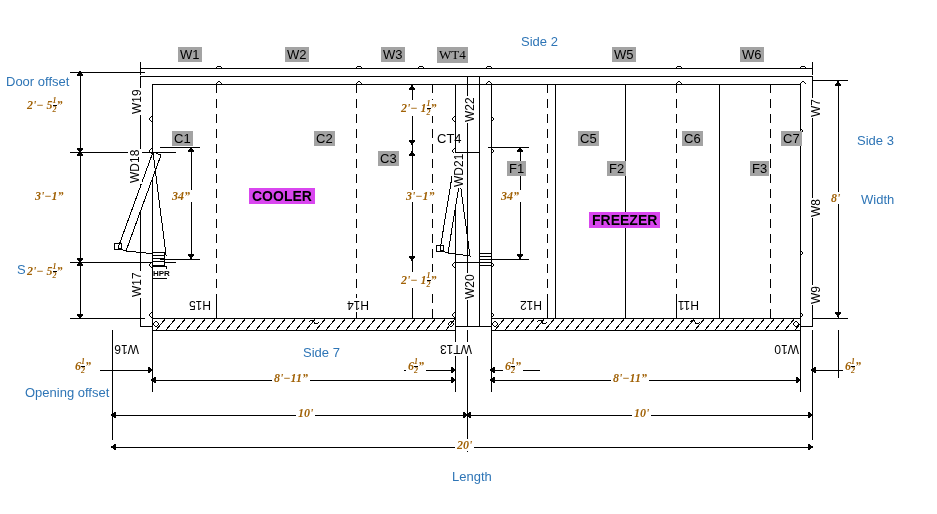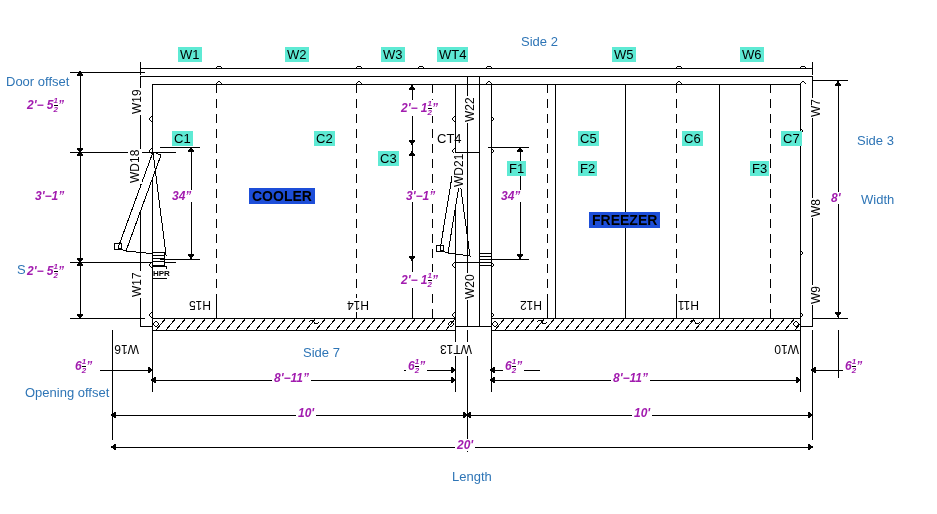--- a/index.html
+++ b/index.html
@@ -5,32 +5,32 @@
   html,body{margin:0;padding:0;background:#ffffff;}
   body{width:937px;height:514px;position:relative;overflow:hidden;
        font-family:"Liberation Sans", sans-serif;}
   #stage{position:absolute;left:0;top:0;width:937px;height:514px;}
   svg{position:absolute;left:0;top:0;}
 
   
   .ann{position:absolute;color:#2E75B6;font-family:"Liberation Sans",sans-serif;
        font-size:13px;white-space:nowrap;}
   
-  .dim{position:absolute;color:#a21caf;font-family:Liberation Sans, sans-serif;
+  .dim{position:absolute;color:#a16207;font-family:Liberation Serif, serif;
        font-style:italic;font-weight:bold;font-size:12px;white-space:nowrap;
        background:#fff;padding:0 2px;line-height:1;}
   .dim .fr{display:inline-block;vertical-align:-0.35em;font-size:8px;
            text-align:center;line-height:0.95;}
   .dim .fr i{display:block;font-style:italic;}
   .dim .fr .bar{display:block;border-top:1px solid #000;}
   
   .pid{position:absolute;color:#000;font-family:"Liberation Sans",sans-serif;
-       font-size:13px;white-space:nowrap;background:#5eead4;padding:0 2px;}
+       font-size:13px;white-space:nowrap;background:#a3a3a3;padding:0 2px;}
   .room{position:absolute;color:#000;font-family:"Liberation Sans",sans-serif;
-        font-size:14px;font-weight:bold;white-space:nowrap;background:#1d4ed8;padding:0 3px;}
+        font-size:14px;font-weight:bold;white-space:nowrap;background:#d946ef;padding:0 3px;}
   .vlab{position:absolute;color:#000;font-family:"Liberation Sans",sans-serif;
         font-size:12px;white-space:nowrap;transform-origin:0 0;
         transform:rotate(-90deg);background:#fff;padding:0 1px;}
   .vlab180{position:absolute;color:#000;font-family:"Liberation Sans",sans-serif;
         font-size:12px;white-space:nowrap;transform-origin:0 0;
         transform:rotate(180deg);background:#fff;padding:0 1px;}
   .tiny{position:absolute;color:#000;font-family:"Liberation Sans",sans-serif;
         font-size:8px;font-weight:bold;white-space:nowrap;background:#fff;}
 </style>
 </head>
@@ -286,21 +286,21 @@
   <div class="ann" style="left:17px;top:262px;">Side 1</div>
   <div class="ann" style="left:303px;top:345px;">Side 7</div>
   <div class="ann" style="left:861px;top:192px;text-align:center;">Width</div>
   <div class="ann" style="left:452px;top:469px;">Length</div>
   <div class="ann" style="left:6px;top:74px;">Door offset</div>
   <div class="ann" style="left:25px;top:385px;">Opening offset</div>
 
   <div class="pid" style="left:178px;top:47px;">W1</div>
   <div class="pid" style="left:285px;top:47px;text-align:center;">W2</div>
   <div class="pid" style="left:381px;top:47px;">W3</div>
-  <div class="pid" style="left:437px;top:47px;">WT4</div>
+  <div class="pid" style="left:437px;top:47px;font-family:Liberation Serif, serif;">WT4</div>
   <div class="pid" style="left:612px;top:47px;">W5</div>
   <div class="pid" style="left:740px;top:47px;">W6</div>
 
   <div class="vlab" style="left:809px;top:118px;">W7</div>
   <div class="vlab" style="left:809px;top:218px;">W8</div>
   <div class="vlab" style="left:809px;top:305px;">W9</div>
 
   <div class="vlab" style="left:130px;top:115px;">W19</div>
   <div class="vlab" style="left:128px;top:184px;">WD18</div>
   <div class="vlab" style="left:130px;top:298px;">W17</div>
@@ -321,21 +321,21 @@
   <div class="pid" style="left:172px;top:131px;">C1</div>
   <div class="pid" style="left:278px;top:131px;margin-left:36px;">C2</div>
   <div class="pid" style="left:378px;top:131px;margin-top:20px;">C3</div>
   <div class="pid" style="left:435px;top:131px;background:transparent;">CT4</div>
 
   <div class="pid" style="left:578px;top:131px;">C5</div>
   <div class="pid" style="left:682px;top:131px;">C6</div>
   <div class="pid" style="left:781px;top:131px;">C7</div>
 
   <div class="pid" style="left:507px;top:161px;">F1</div>
-  <div class="pid" style="left:578px;top:161px;">F2</div>
+  <div class="pid" style="left:607px;top:161px;">F2</div>
   <div class="pid" style="left:750px;top:161px;">F3</div>
 
   <div class="room" style="left:249px;top:188px;">COOLER</div>
   <div class="room" style="left:589px;top:188px;margin-top:24px;">FREEZER</div>
 
   <div class="tiny" style="left:153px;top:269px;">HPR</div>
 
   <div class="dim" style="left:25px;top:97px;">
     <span>2'− 5</span><span class="fr"><i>1</i><i class="bar">2</i></span><span>”</span>
   </div>

